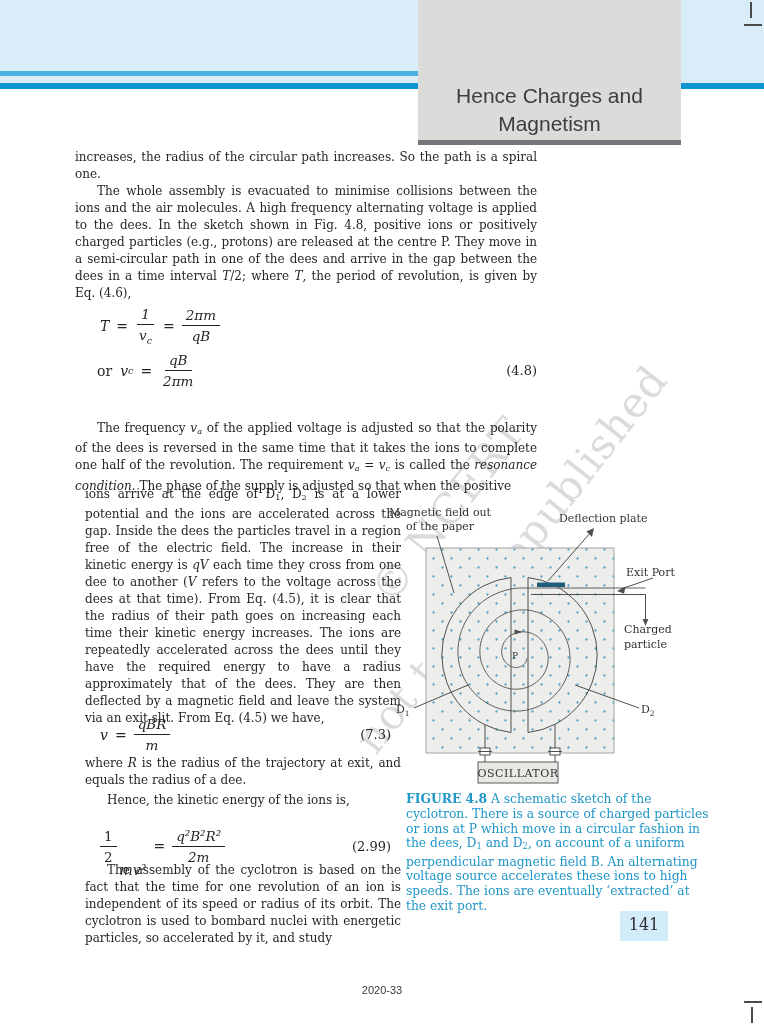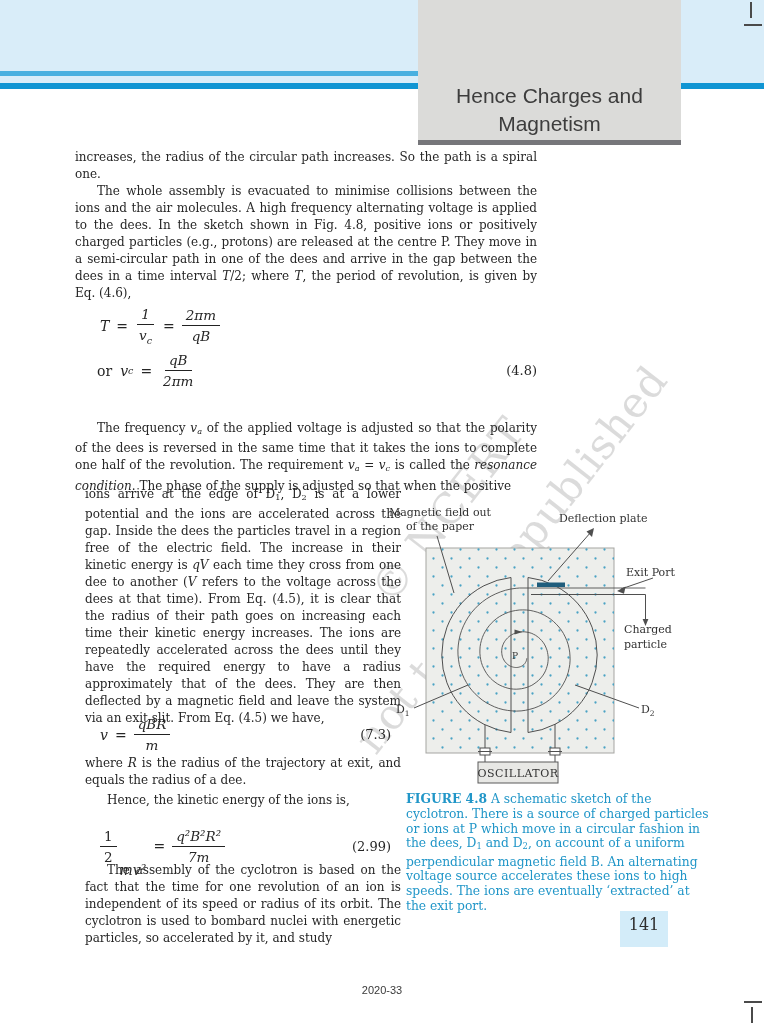--- a/index.html
+++ b/index.html
@@ -54,21 +54,21 @@
   .plate { fill:var(--plate_dark); }
   .term { fill:#fff; stroke:var(--line_gray); stroke-width:1; }
   .osc-box { fill:#e8e8e5; stroke:#5a5a5a; stroke-width:1; }
   .svgtext { font-family:"DejaVu Serif", serif; font-size:11px; fill:#333; }
   .svgtext.small { font-size:9px; }
   .svgsub { font-size:7.5px; }
 
   
   .caption { position:absolute; left:398px; top:792px; width:306px; text-align:left; z-index:1;
           font-size:12.3px; line-height:14.8px; color:var(--caption_blue);margin-left:8px; }
-  .badge { position:absolute; left:620px; top:911px; width:48px; height:36px; z-index:1;
+  .badge { position:absolute; left:620px; top:911px; width:48px; height:30px; z-index:1;
           background:var(--badge_bg); text-align:center; line-height:28px; font-size:16px; color:#2d2d2d; }
   .footer { position:absolute; left:0; top:984px; width:764px; text-align:center; z-index:1;
           font-family:"Liberation Sans", sans-serif; font-size:11px; color:#3a3a3a; }
 </style>
 </head>
 <body>
 
 <div class="page">
 
   <div class="band"></div>
@@ -137,21 +137,21 @@
 
   <div class="eq" style="left:100px; top:814px; width:291px;">
     <span class="frac">
       <span class="num">1</span>
       <span class="den">2</span>
     </span>
     <span class="var" style="margin-left:3px;margin-top:48px;">mv²</span>
     <span class="rel">=</span>
     <span class="frac">
       <span class="num var">q²B²R²</span>
-      <span class="den var">7m</span>
+      <span class="den var">2m</span>
     </span>
     <span class="eqnum">(2.99)</span>
   </div>
 
   <div class="para w-narrow indent" style="top:862px;"><span>The assembly of the cyclotron is based on the fact that the time for one revolution of an ion is independent of its speed or radius of its orbit. The cyclotron is used to bombard nuclei with energetic particles, so accelerated by it, and study</span></div>
 
   <svg class="figure-svg" viewBox="0 0 317 292">
     <defs>
       <pattern id="dots" width="18" height="18" patternUnits="userSpaceOnUse">
         <circle cx="4.5" cy="4.5" r="1.15" class="dot"></circle>

